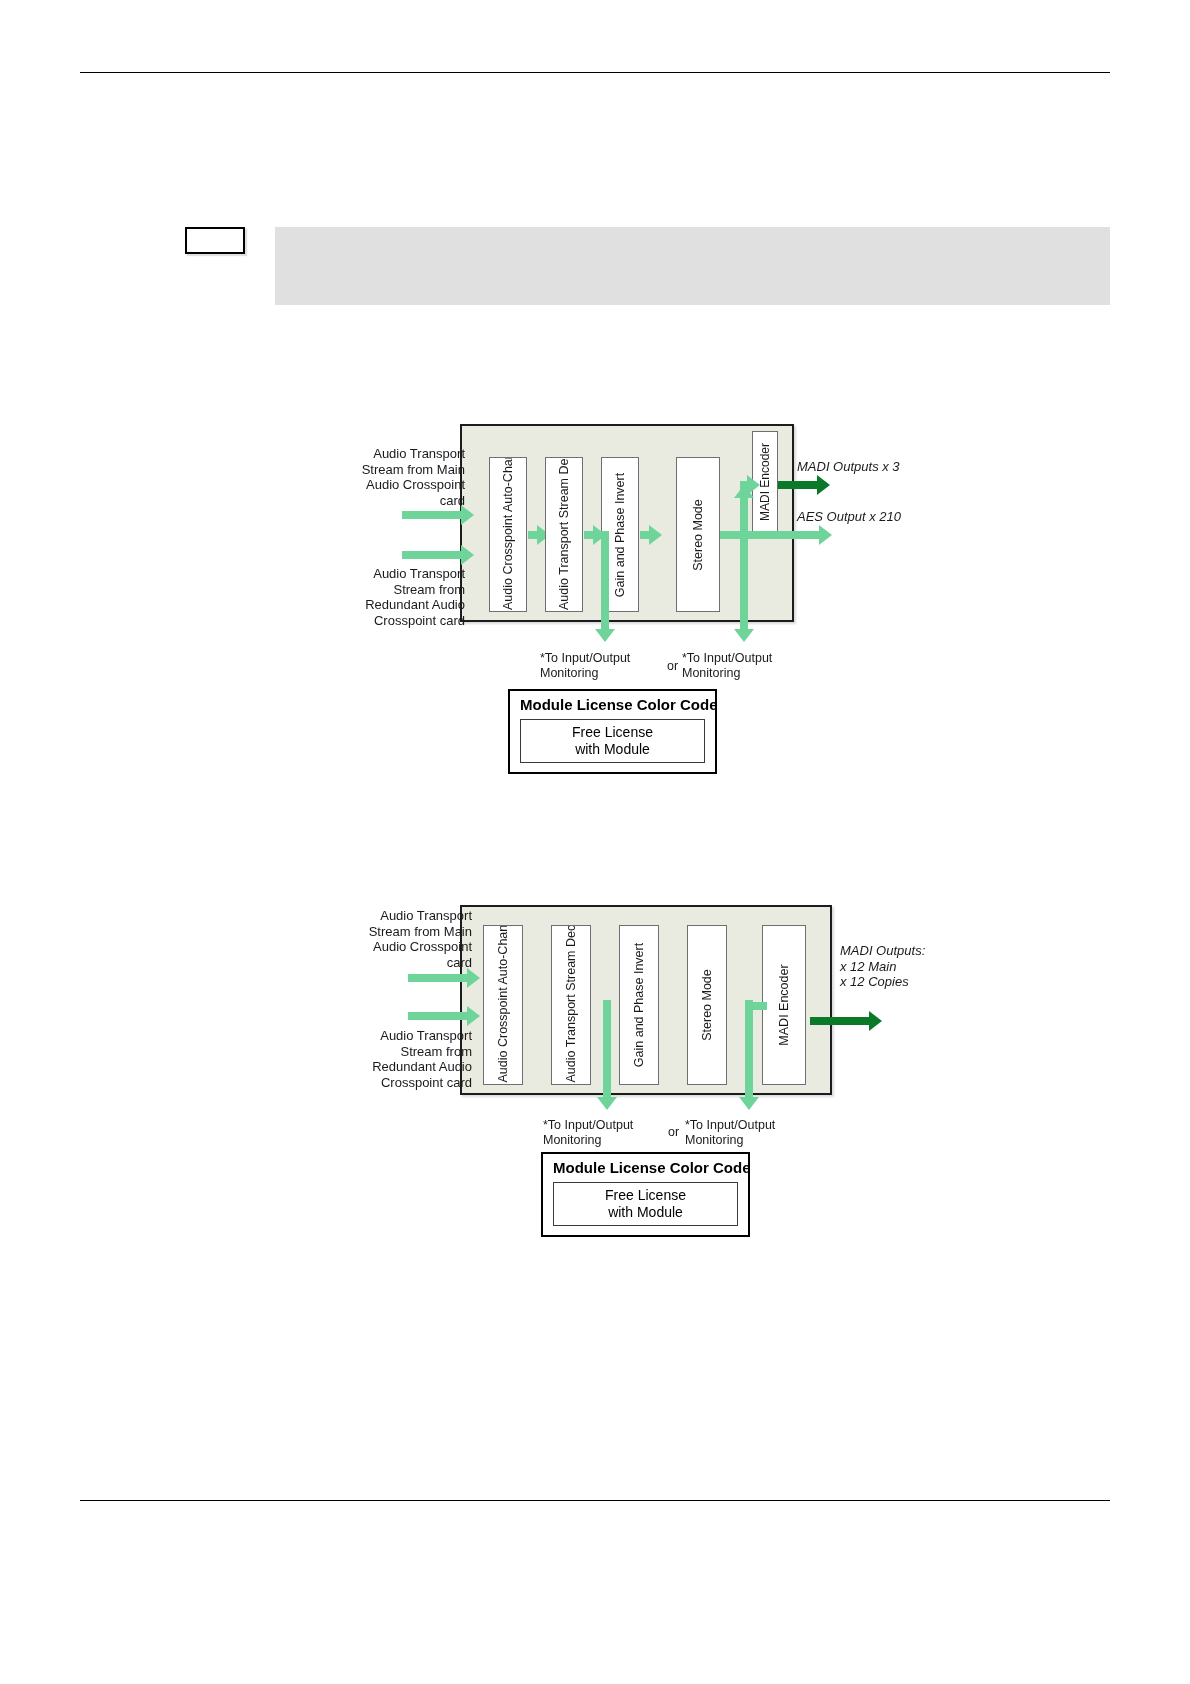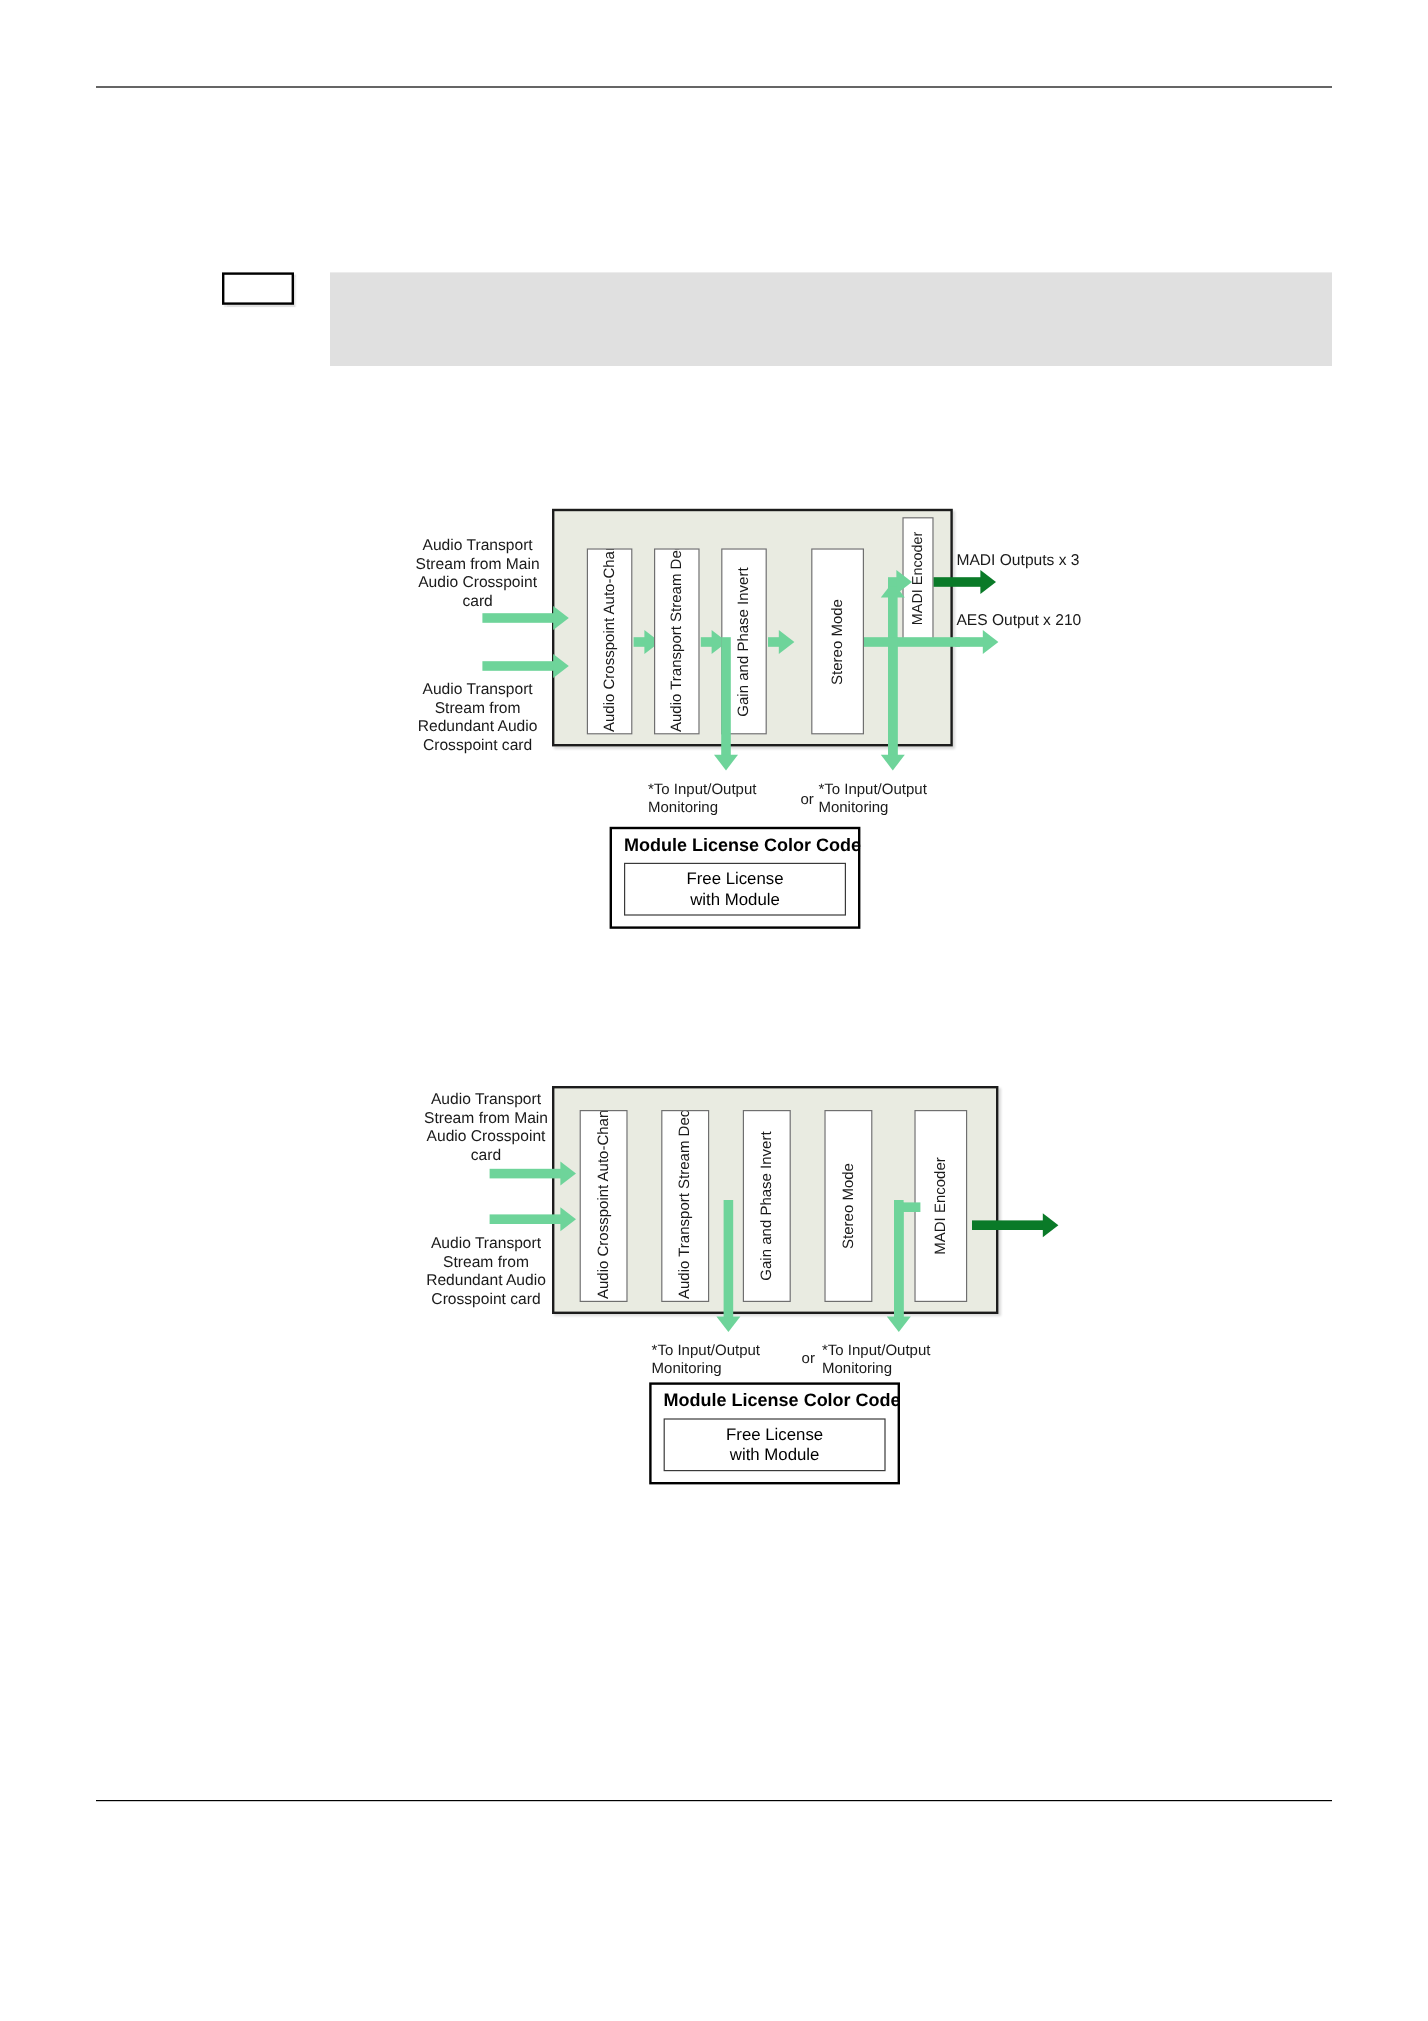--- a/index.html
+++ b/index.html
@@ -78,30 +78,31 @@
     text-align: center;
     line-height: 15px;
   }
   .stage-label.two-line { line-height: 15px; }
 
   .side-label {
     position: absolute;
     font-size: 13px;
     color: #1a1a1a;
     line-height: 15.5px;
-    text-align: center;
+    text-align: right;
     white-space: pre-line;
   }
   .out-label {
     position: absolute;
     font-size: 13px;
     color: #1a1a1a;
     line-height: 15.5px;
     text-align: left;
     white-space: pre-line;
+    font-style: italic;
   }
   .mon-label {
     position: absolute;
     font-size: 12.5px;
     color: #1a1a1a;
     line-height: 15px;
     text-align: left;
     white-space: pre-line;
   }
   .or-label {
@@ -306,20 +307,23 @@
 
   <div class="stage" style="left:762px; top:925px; width:44px; height:160px;">
     <span class="stage-label" style="width:155px;">MADI Encoder</span>
   </div>
 
   <div class="green-line-h" style="left:745px; top:1002px; width:22px;"></div>
   <div class="green-line-v" style="left:745px; top:1002px; height:98px;"></div>
 
   <div class="h-arrow dark" style="left:810px; top:1017px; width:60px;"></div>
 
+  <div class="out-label" style="left:840px; top:943px; width:200px;">MADI Outputs:
+x 12 Main
+x 12 Copies</div>
 
   <div class="v-arrow" style="left:603px; top:1000px; height:98px;"></div>
   <div class="mon-label" style="left:543px; top:1118px; width:130px;">*To Input/Output
 Monitoring</div>
 
   <div class="v-arrow" style="left:745px; top:1000px; height:98px;"></div>
   <div class="mon-label" style="left:685px; top:1118px; width:130px;">*To Input/Output
 Monitoring</div>
 
   <div class="or-label" style="left:668px; top:1125px;">or</div>

